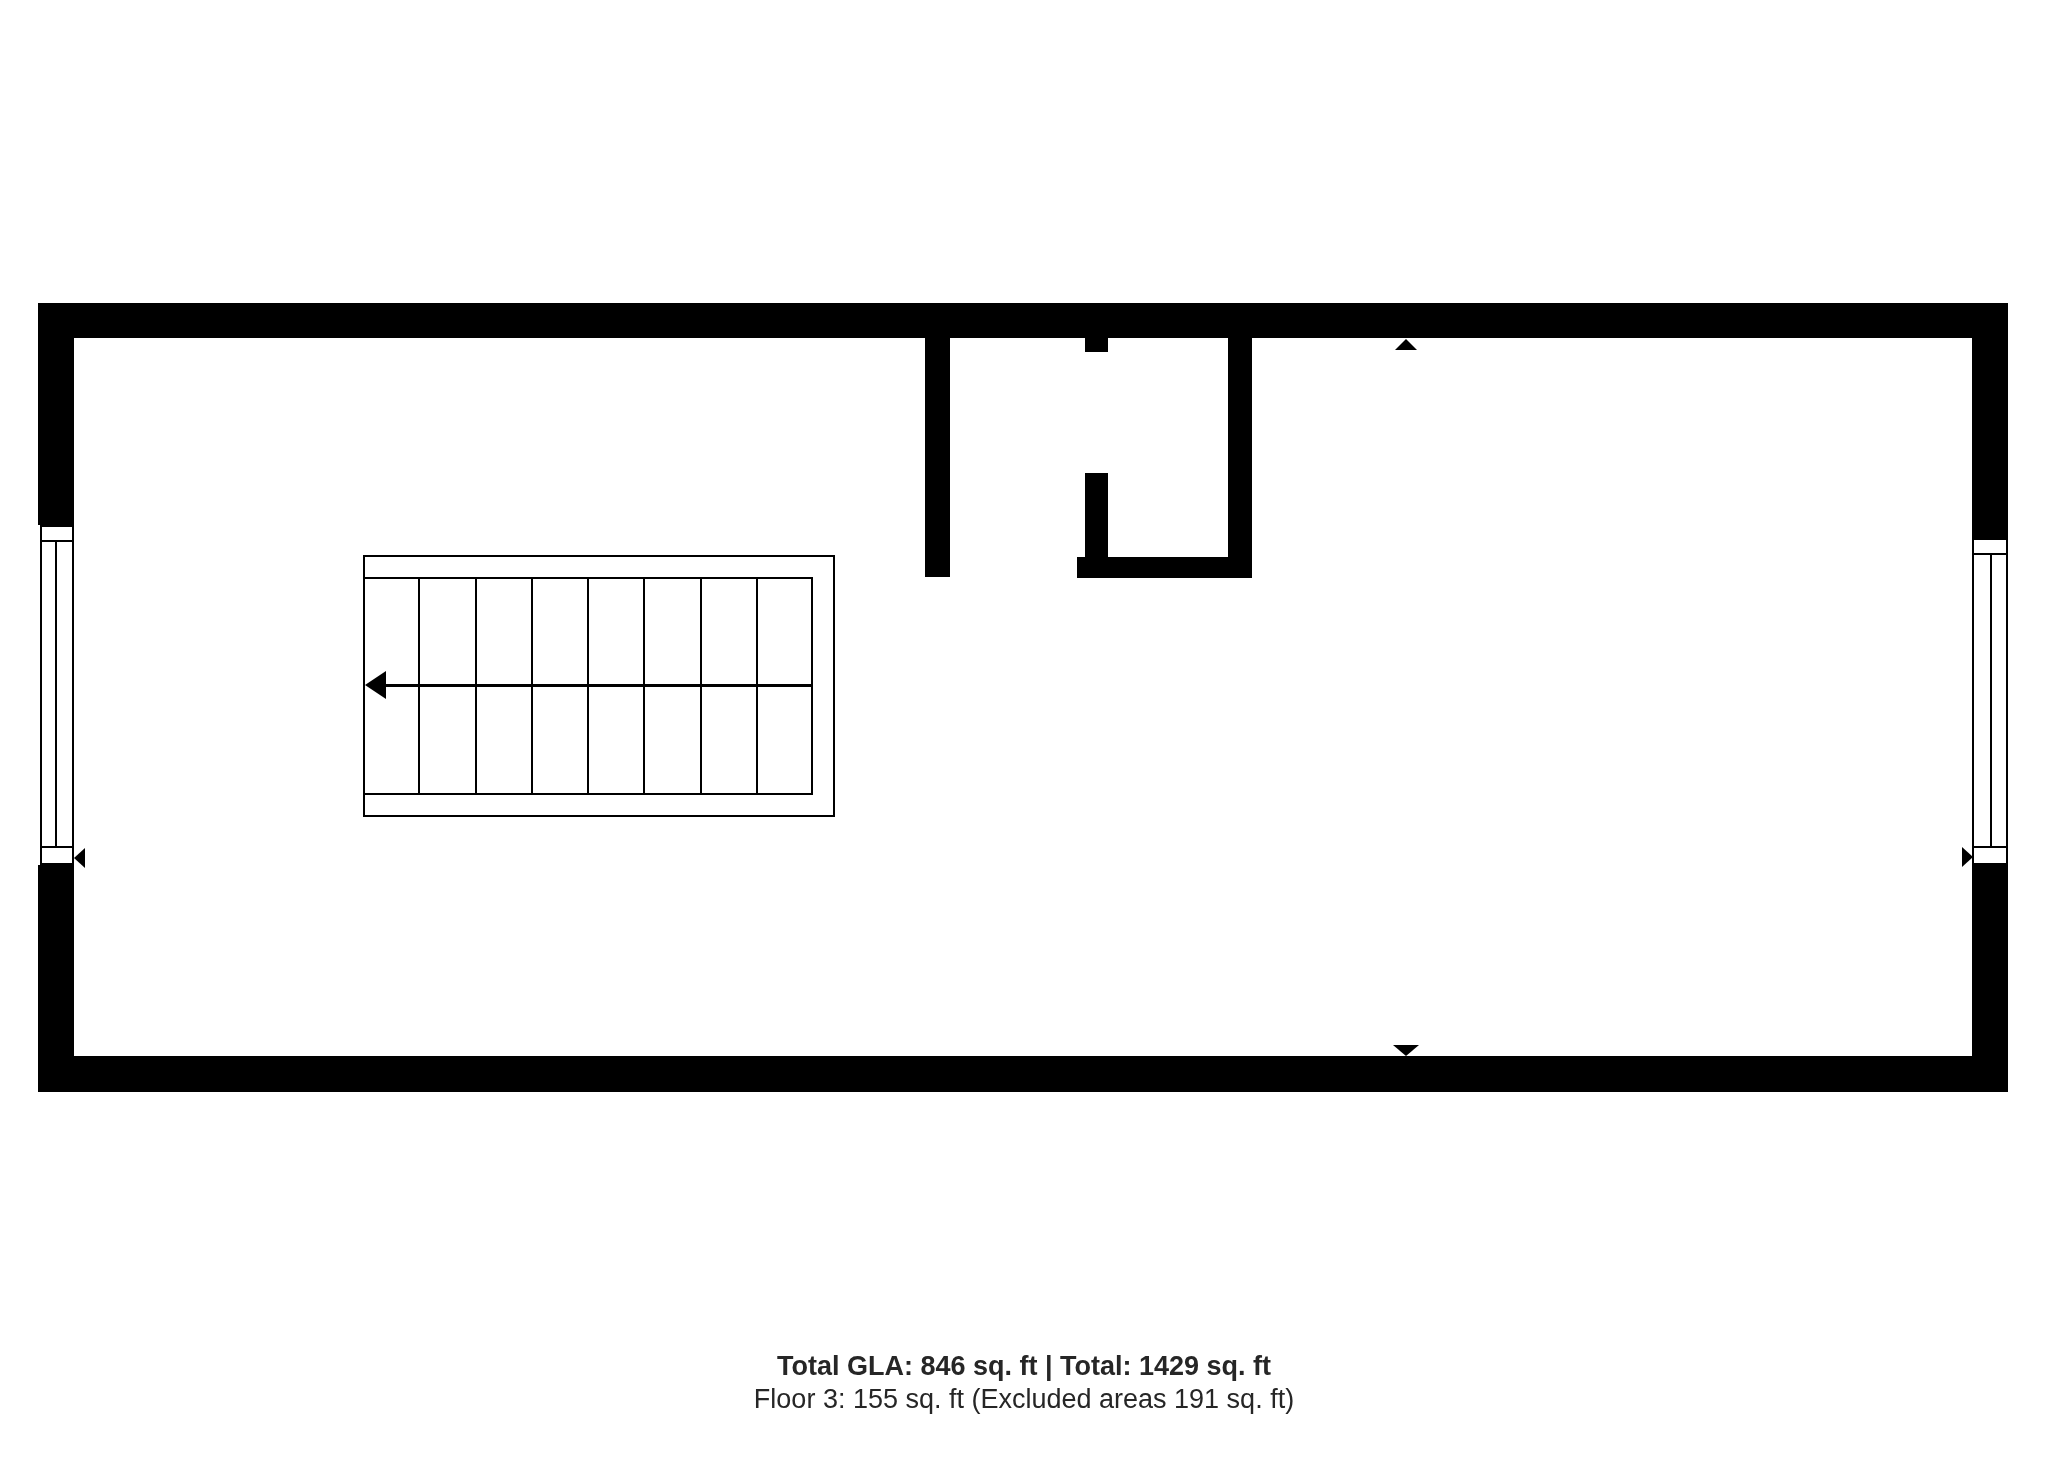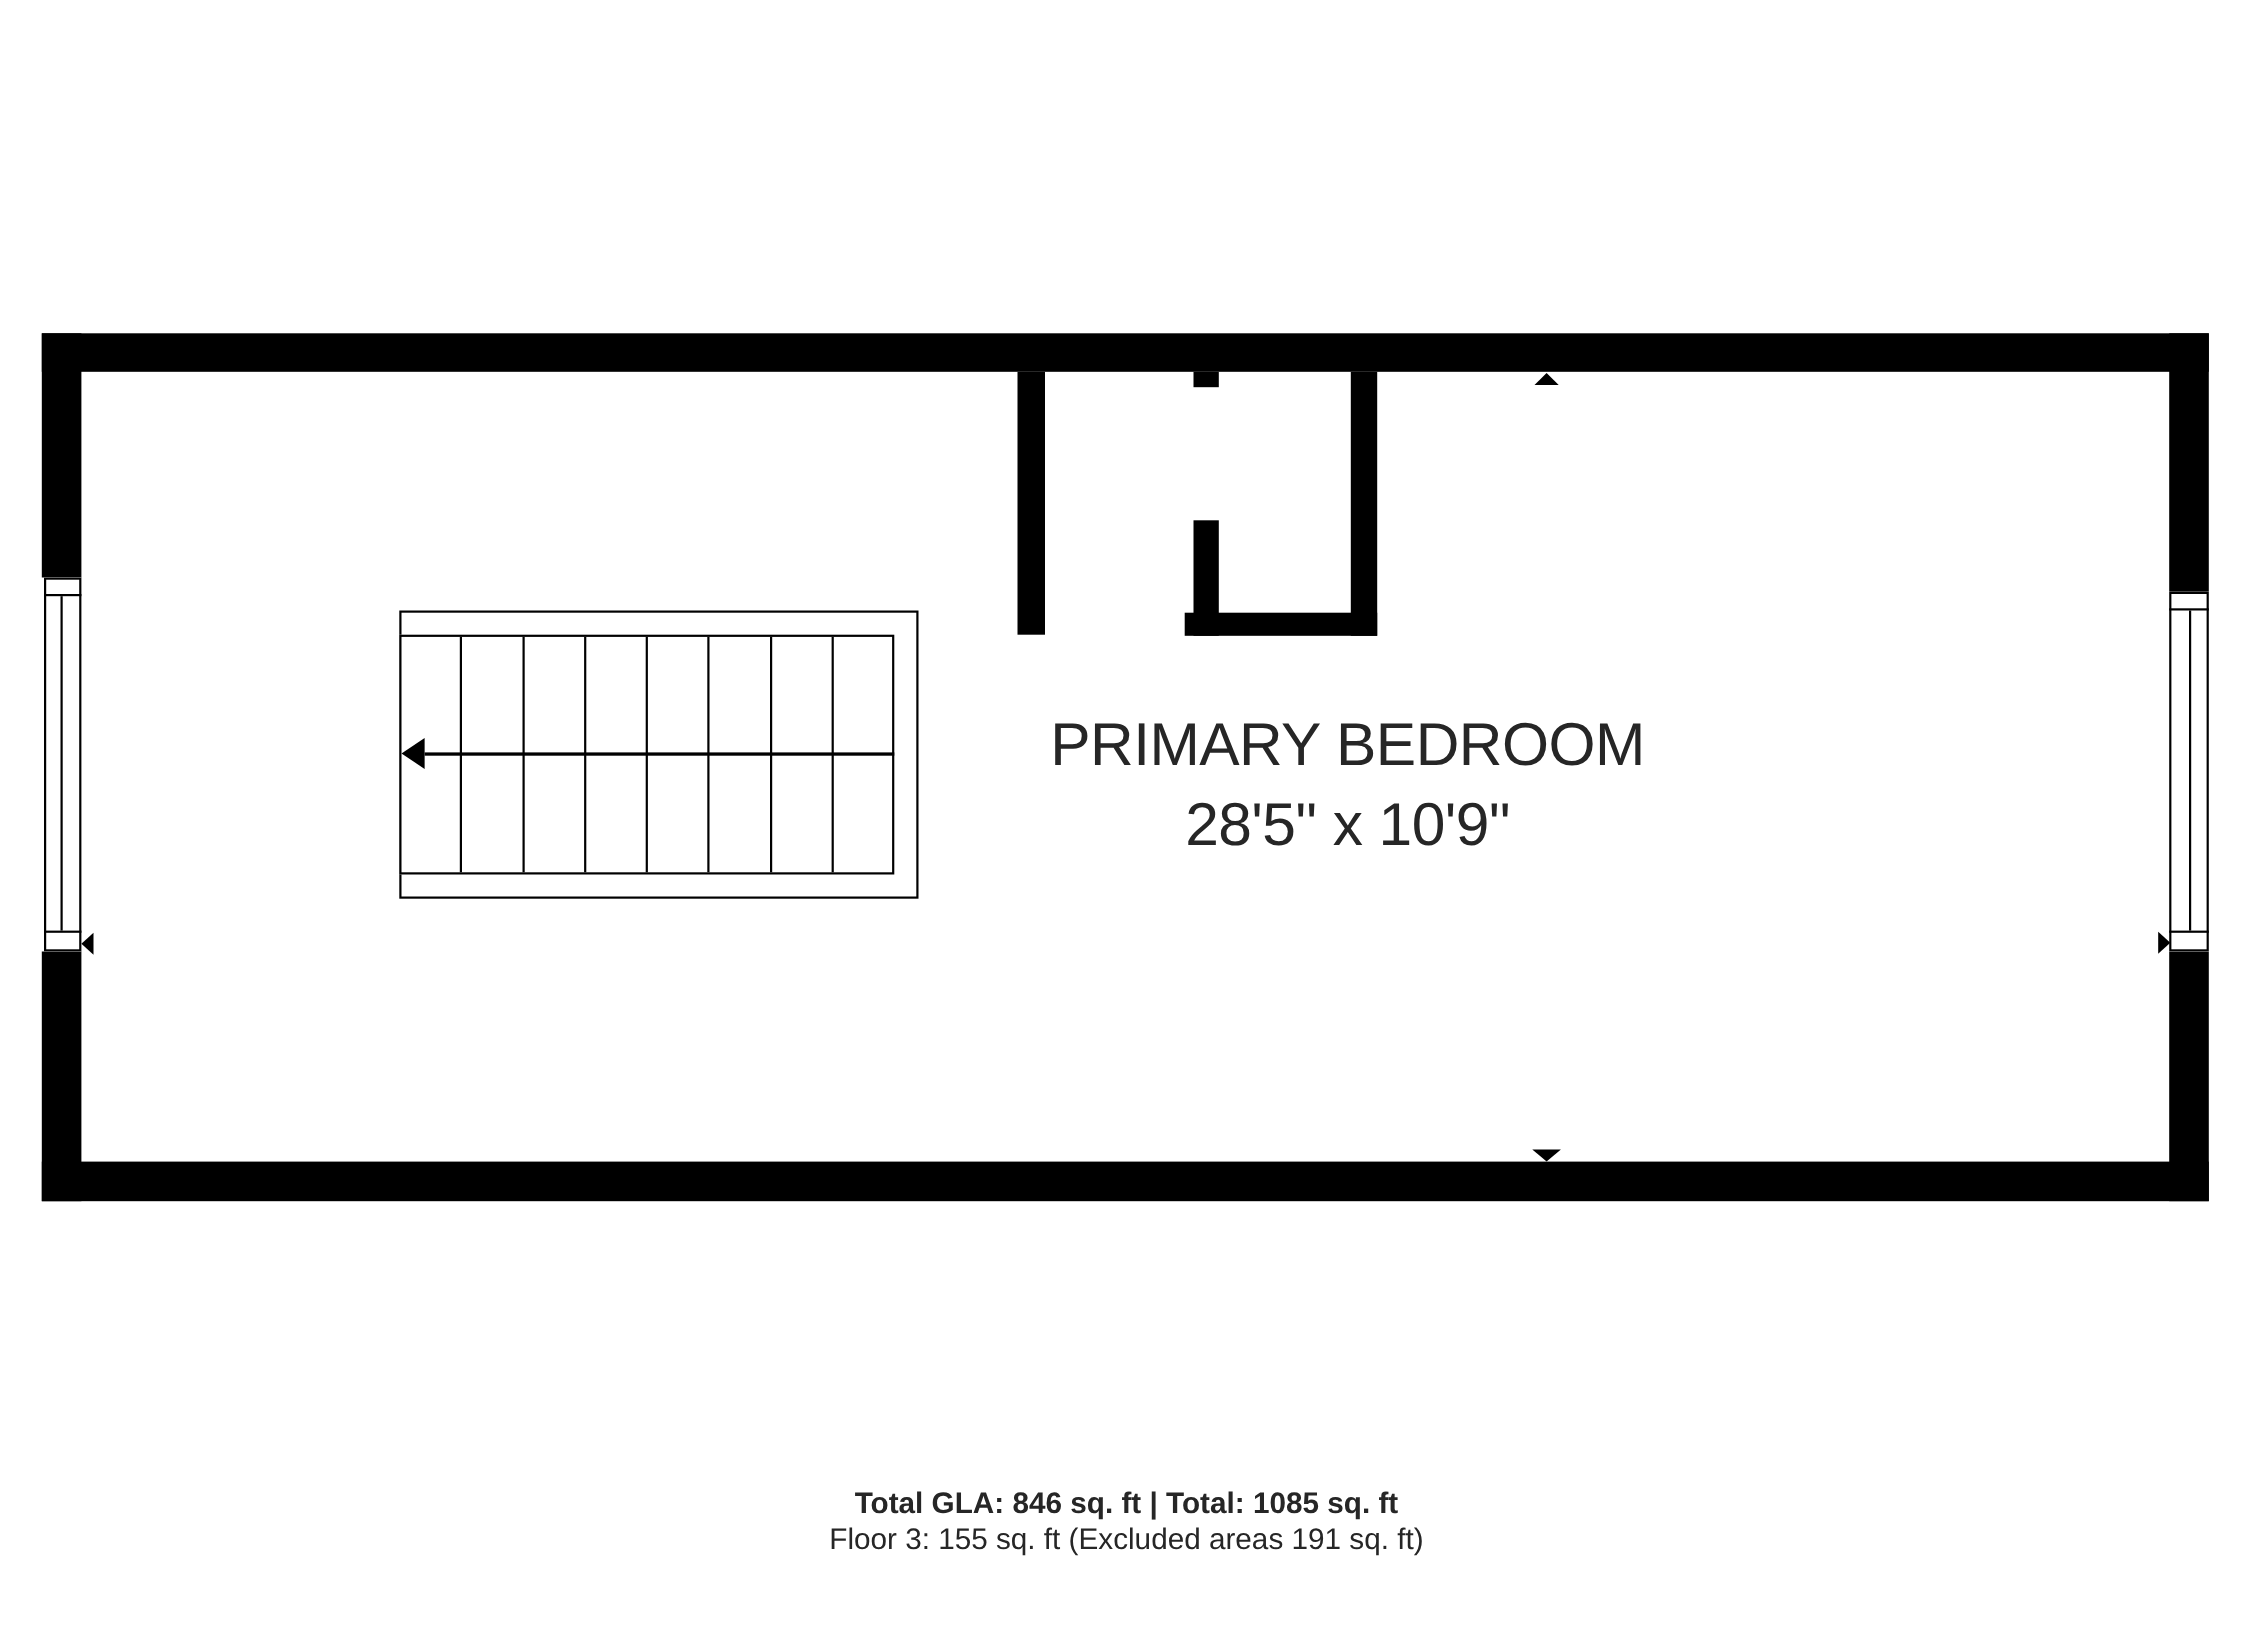--- a/index.html
+++ b/index.html
@@ -165,23 +165,19 @@
       </div>
     <div class="stair-center-line"></div>
     <div class="stair-arrowhead"></div>
   </div>
 
   <div class="marker-up"></div>
   <div class="marker-down"></div>
   <div class="marker-left"></div>
   <div class="marker-right"></div>
 
-  <div class="room-label">
-    <div class="room-name">PRIMARY BEDROOM</div>
-    <div class="room-dims">28'5" x 10'9"</div>
-  </div>
 
   <div class="footer-summary">
-    <div class="total-line">Total GLA: 846 sq. ft | Total: 1085 sq. ft</div>
+    <div class="total-line">Total GLA: 846 sq. ft | Total: 1429 sq. ft</div>
     <div>Floor 3: 155 sq. ft (Excluded areas 191 sq. ft)</div>
   </div>
 
 </div>
 
 </body></html>

